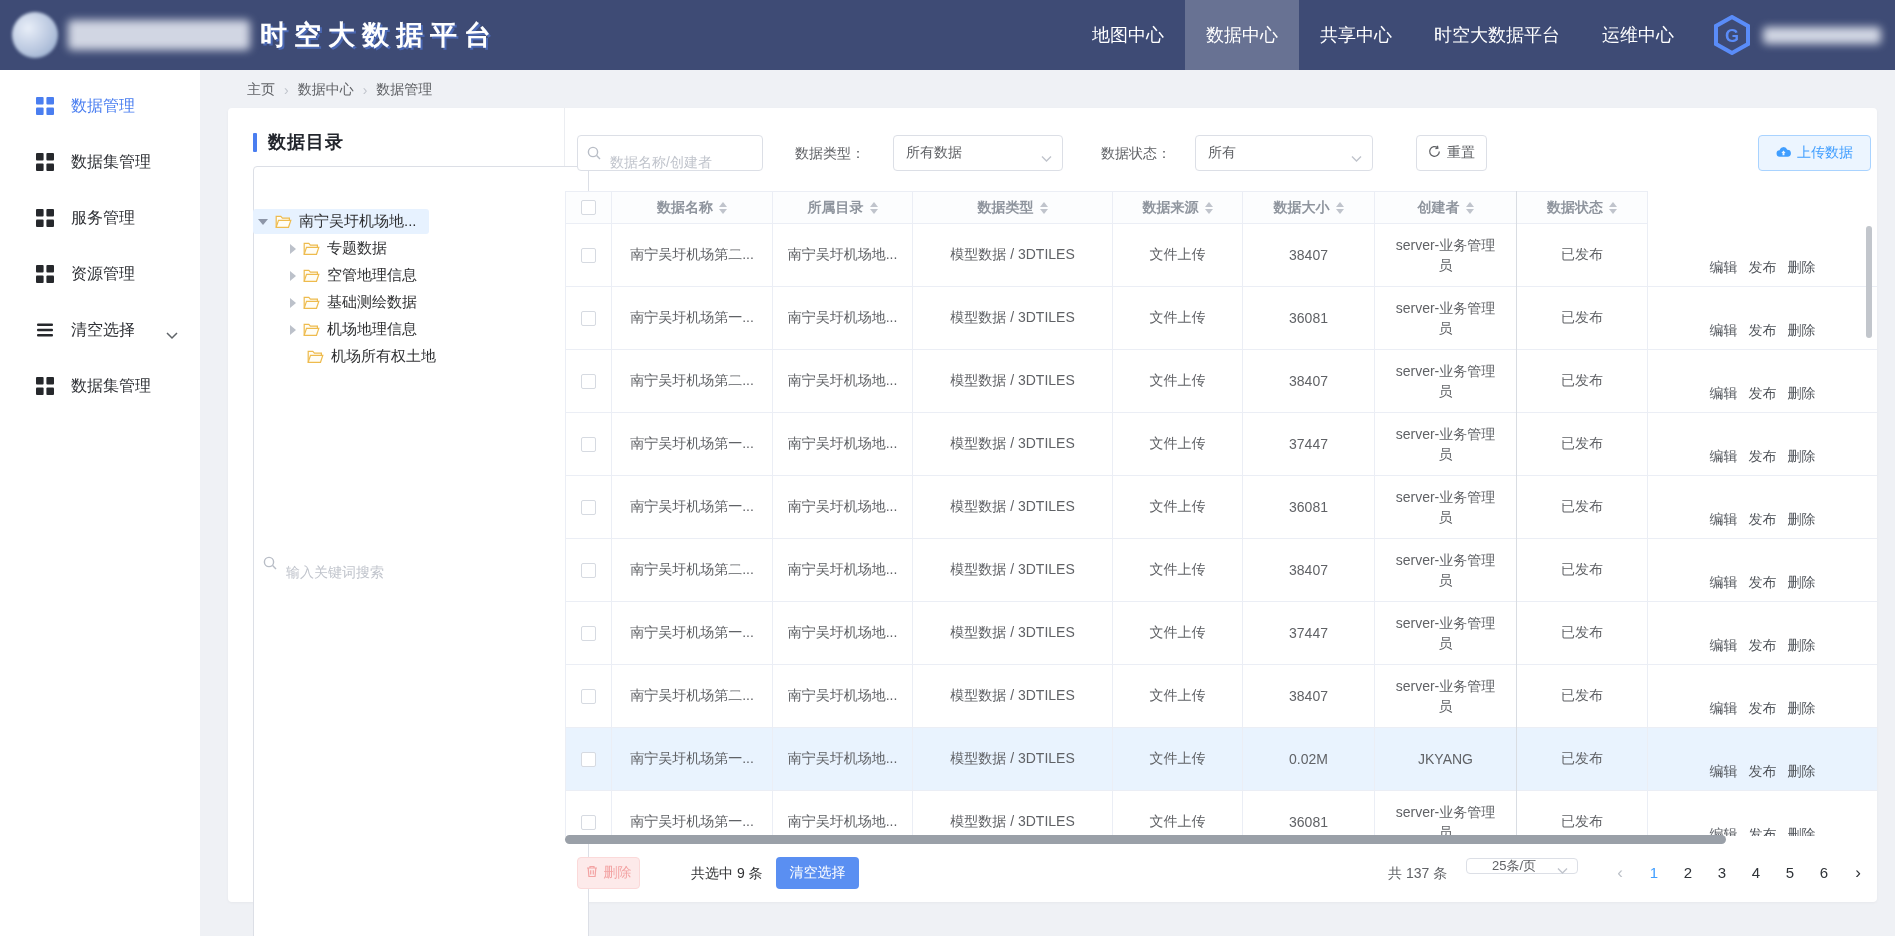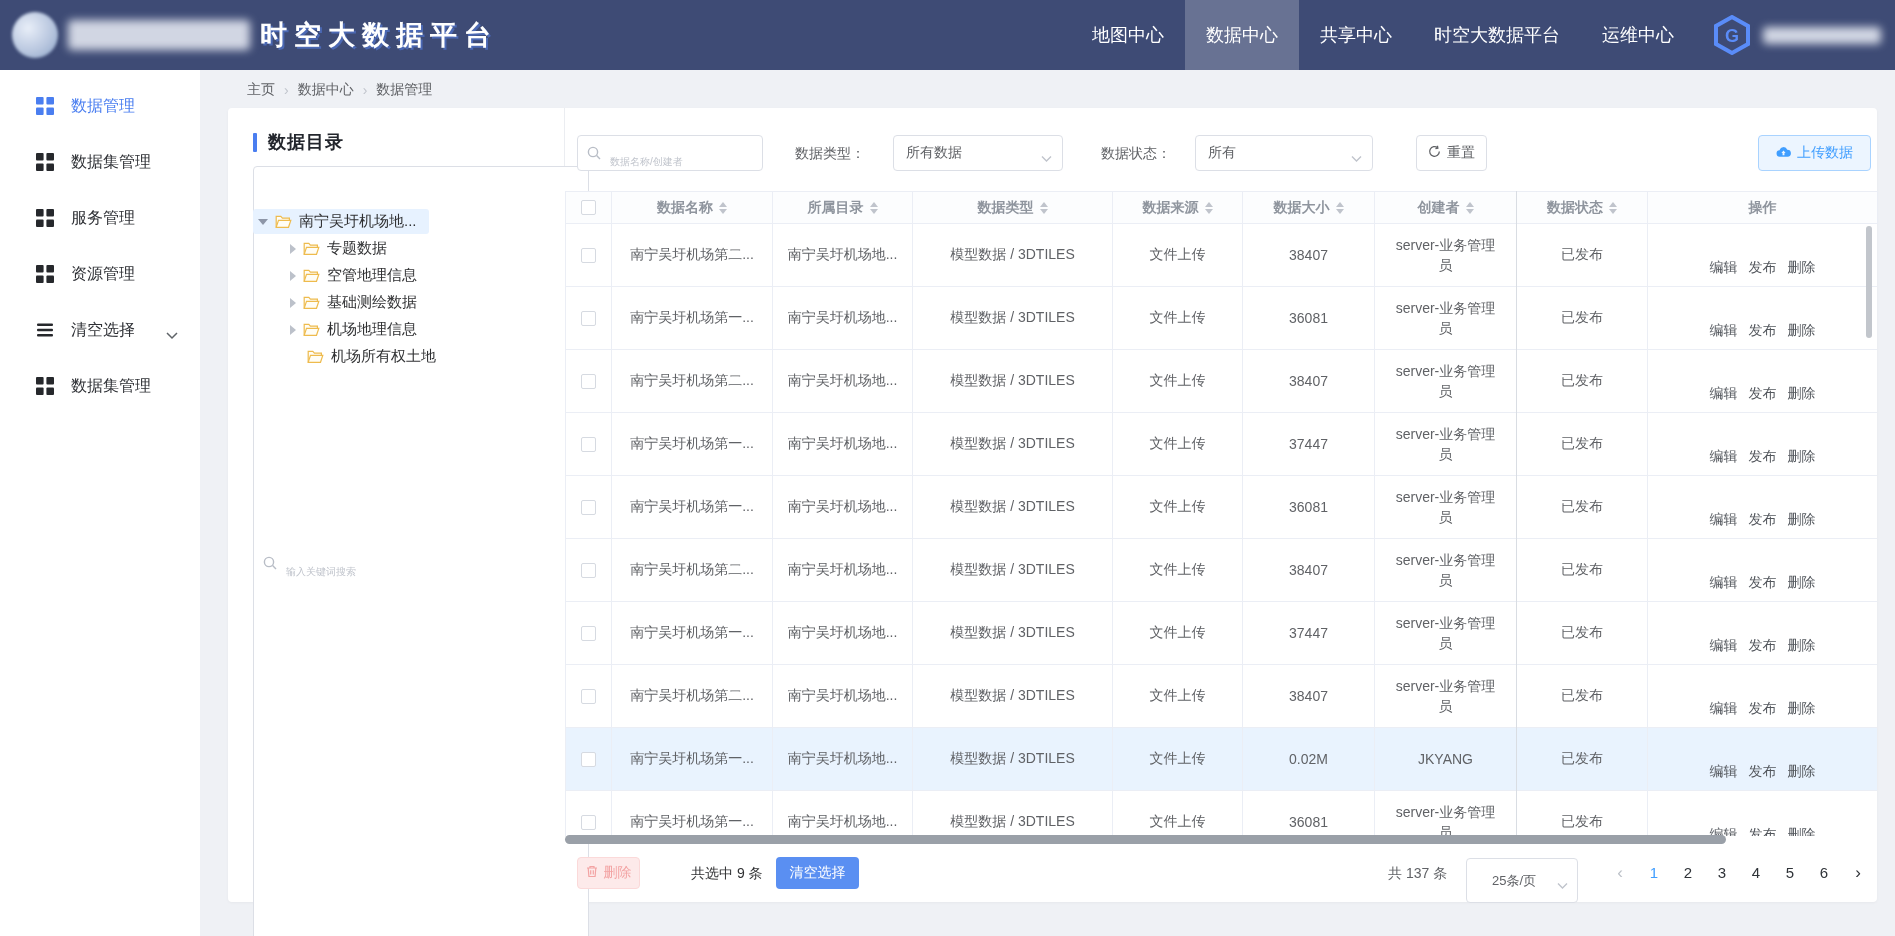--- a/index.html
+++ b/index.html
@@ -47,21 +47,21 @@
 
   
   .catalog { position:absolute; left:0; top:0; width:337px; height:100%;
     border-right:1px solid #ebedf1; }
   .cat-title-row { position:absolute; top:22px; left:25px; display:flex; align-items:center; gap:11px; }
   .cat-bar { width:4px; height:19px; background:var(--accent,#4a7ef0); border-radius:1px; }
   .cat-title { font-size:18px; font-weight:bold; color:#23262d; letter-spacing:1px; }
   .cat-search { position:absolute; top:58px; left:25px; width:282px; height:34px; }
   .input-wrap { position:relative; width:100%; height:100%; }
   .input-wrap input { width:100%; height:100%; border:1px solid #dcdfe6; border-radius:4px;
-    padding:17px 10px 0 32px; font-size:10px; color:#606266; outline:none;
+    padding:17px 10px 0 32px; font-size:14px; color:#606266; outline:none;
     font-family:inherit; background:#fff; }
   .input-wrap input::placeholder { color:#c0c4cc; }
   .search-ico { position:absolute; left:10px; top:50%; transform:translateY(-50%);
     width:14px; height:14px; }
   .tree { position:absolute; top:100px; left:20px; right:10px; }
   .tree-row { height:27px; display:flex; align-items:center; cursor:pointer; }
   .tree-inner { display:inline-flex; align-items:center; gap:7px; padding:3px 12px 3px 5px;
     border-radius:3px; }
   .tree-row.selected .tree-inner { background:#e7f2ff; }
   .caret-down { width:0; height:0; border-left:5px solid transparent;
@@ -122,21 +122,21 @@
 
   
   .tfoot { position:absolute; left:0; right:0; top:737px; height:56px; }
   .btn-del { position:absolute; left:12px; top:12px; width:63px; height:32px;
     background:#fdeaea; border:1px solid #fbd9d9; color:#f3a3a3; cursor:not-allowed; }
   .sel-count { position:absolute; left:126px; top:12px; line-height:32px; font-size:14px;
     color:#303133; }
   .btn-clear { position:absolute; left:211px; top:12px; width:83px; height:32px;
     background:var(--clearblue,#5a8ff2); border:none; color:#fff; }
   .total { position:absolute; left:823px; top:12px; line-height:32px; font-size:14px; color:#606266; }
-  .size-select { position:absolute; left:901px; top:13px; width:112px; height:45px;
+  .size-select { position:absolute; left:901px; top:13px; width:112px; height:16px;
     justify-content:center; padding-right:28px; font-size:13px; }
   .size-select .sel-chev { right:9px; }
   .pager { position:absolute; left:1042px; top:12px; height:32px; display:flex;
     align-items:center; gap:8px; }
   .pg { min-width:26px; height:32px; line-height:32px; text-align:center; font-size:15px;
     color:#2f3338; cursor:pointer; }
   .pg.active { color:var(--primary,#409eff); }
   .pg.arrow { color:#2f3338; font-size:17px; }
   .pg.arrow.disabled { color:#bcc1c8; cursor:default; }
 </style>
@@ -427,23 +427,20 @@
                 <span class="s-dn"></span>
               </span>
             </div>
             <div class="cell hcell" style="width:131px;flex:0 0 131px">
               <span>数据状态</span>
               <span class="sorters">
                 <span class="s-up"></span>
                 <span class="s-dn"></span>
               </span>
             </div>
-            <div class="cell hcell" style="width:230px;flex:0 0 230px">
-              <span>操作</span>
-            </div>
           </div>
         <div class="tbl-body" id="tbl-body">
             <div class="trow">
               <div class="cell" style="width:46px;flex:0 0 46px">
                 <span class="cbox"></span>
               </div>
               <div class="cell" style="width:161px;flex:0 0 161px">南宁吴圩机场第二...</div>
               <div class="cell" style="width:140px;flex:0 0 140px">南宁吴圩机场地...</div>
               <div class="cell" style="width:200px;flex:0 0 200px">模型数据 / 3DTILES</div>
               <div class="cell" style="width:130px;flex:0 0 130px">文件上传</div>

